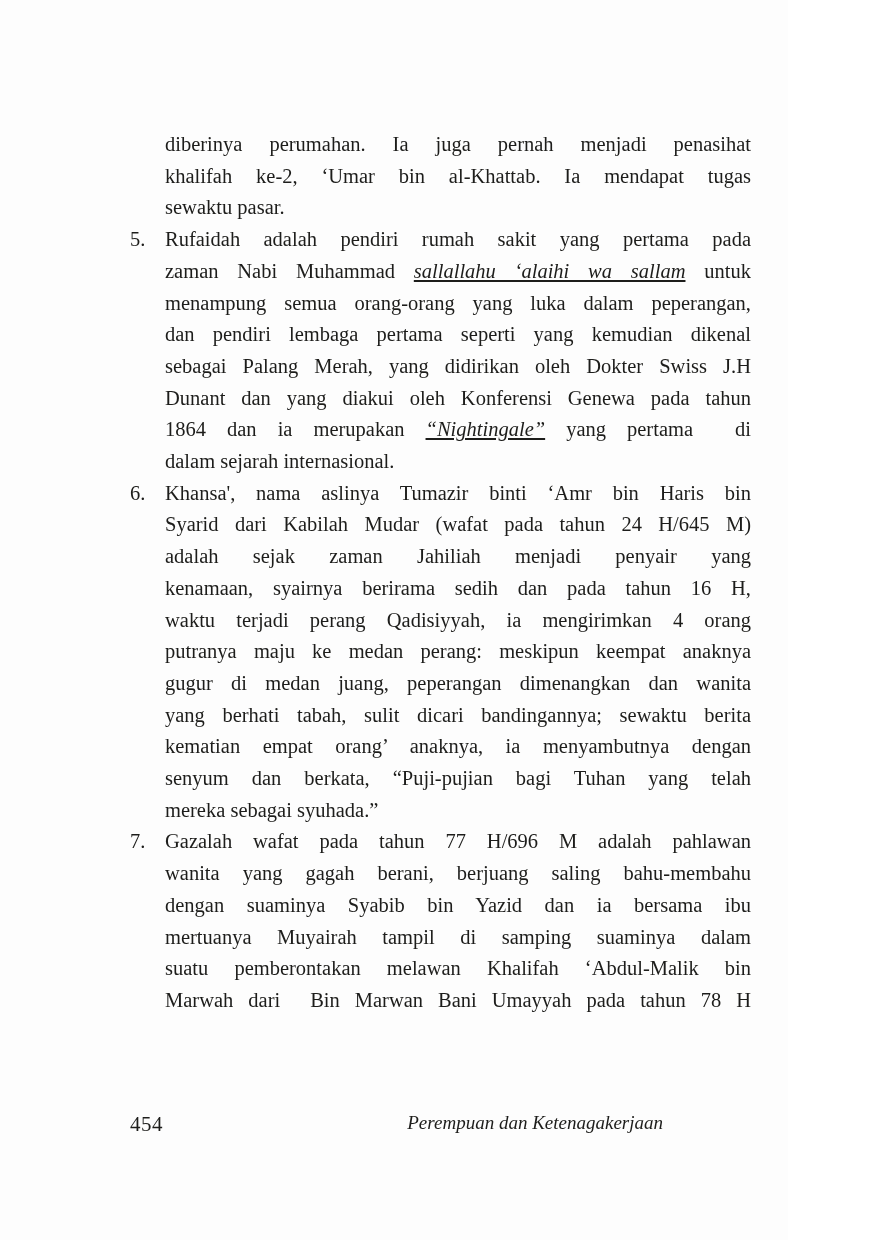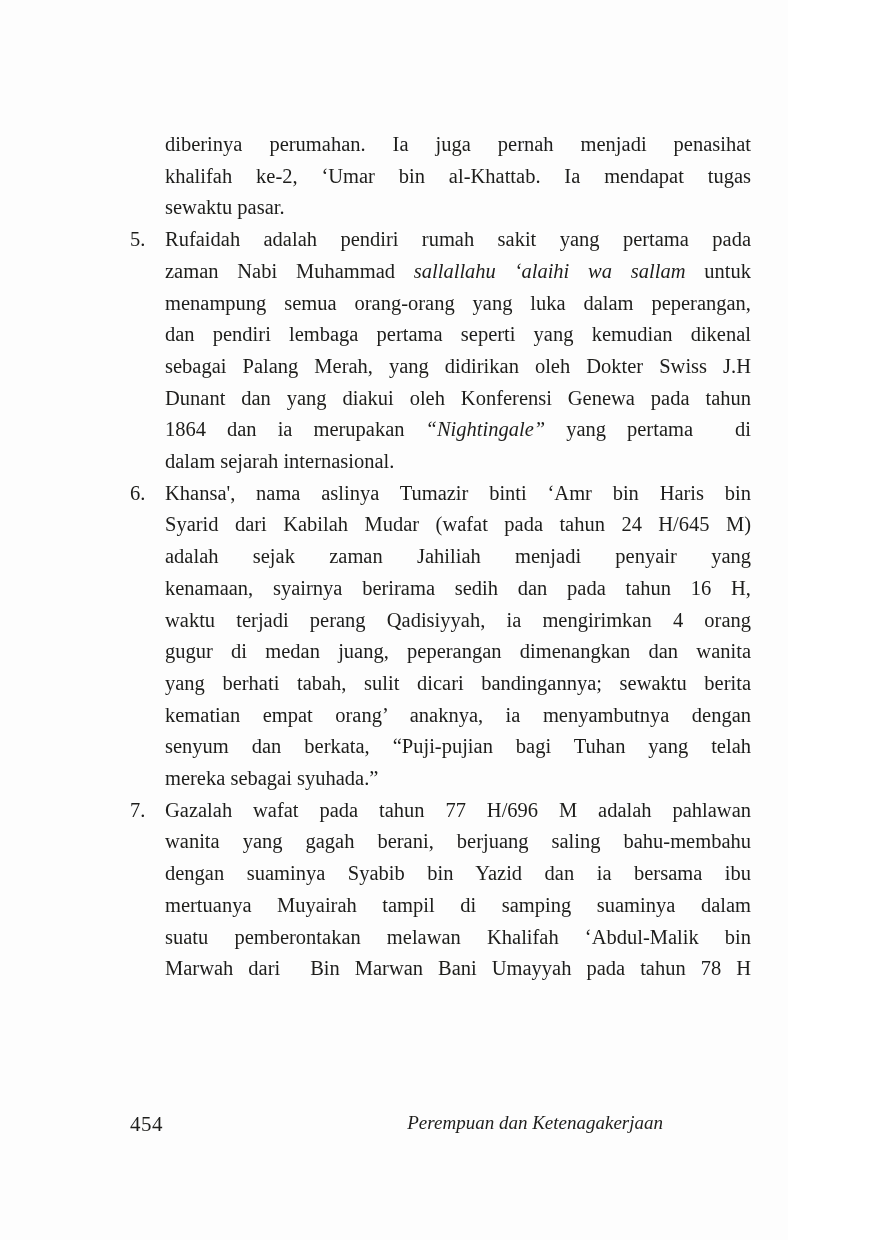--- a/index.html
+++ b/index.html
@@ -34,21 +34,21 @@
     flex:1 1 auto;
     min-width:0;
   }
   .line{
     text-align:left;
   }
   .line.just{
     text-align:justify;
     text-align-last:justify;
   }
-  .it{font-style:italic;}
+  .it{font-style:italic;text-decoration:underline;}
   .page-footer{
     position:absolute;
     left:130px;
     right:125px;
     top:1112px;
     display:flex;
     justify-content:space-between;
     align-items:flex-start;
   }
   .folio{
@@ -87,20 +87,21 @@
         </div>
       </div>
       <div class="block-row">
         <div class="num-cell">6.</div>
         <div class="txt-cell">
           <div class="line just"><span>Khansa', nama aslinya Tumazir binti ‘Amr bin Haris bin</span></div>
           <div class="line just"><span>Syarid dari Kabilah Mudar (wafat pada tahun 24 H/645 M)</span></div>
           <div class="line just"><span>adalah sejak zaman Jahiliah menjadi penyair yang</span></div>
           <div class="line just"><span>kenamaan, syairnya berirama sedih dan pada tahun 16 H,</span></div>
           <div class="line just"><span>waktu terjadi perang Qadisiyyah, ia mengirimkan 4 orang</span></div>
+          <div class="line just"><span>putranya maju ke medan perang: meskipun keempat anaknya</span></div>
           <div class="line just"><span>gugur di medan juang, peperangan dimenangkan dan wanita</span></div>
           <div class="line just"><span>yang berhati tabah, sulit dicari bandingannya; sewaktu berita</span></div>
           <div class="line just"><span>kematian empat orang’ anaknya, ia menyambutnya dengan</span></div>
           <div class="line just"><span>senyum dan berkata, “Puji-pujian bagi Tuhan yang telah</span></div>
           <div class="line"><span>mereka sebagai syuhada.”</span></div>
         </div>
       </div>
       <div class="block-row">
         <div class="num-cell">7.</div>
         <div class="txt-cell">

